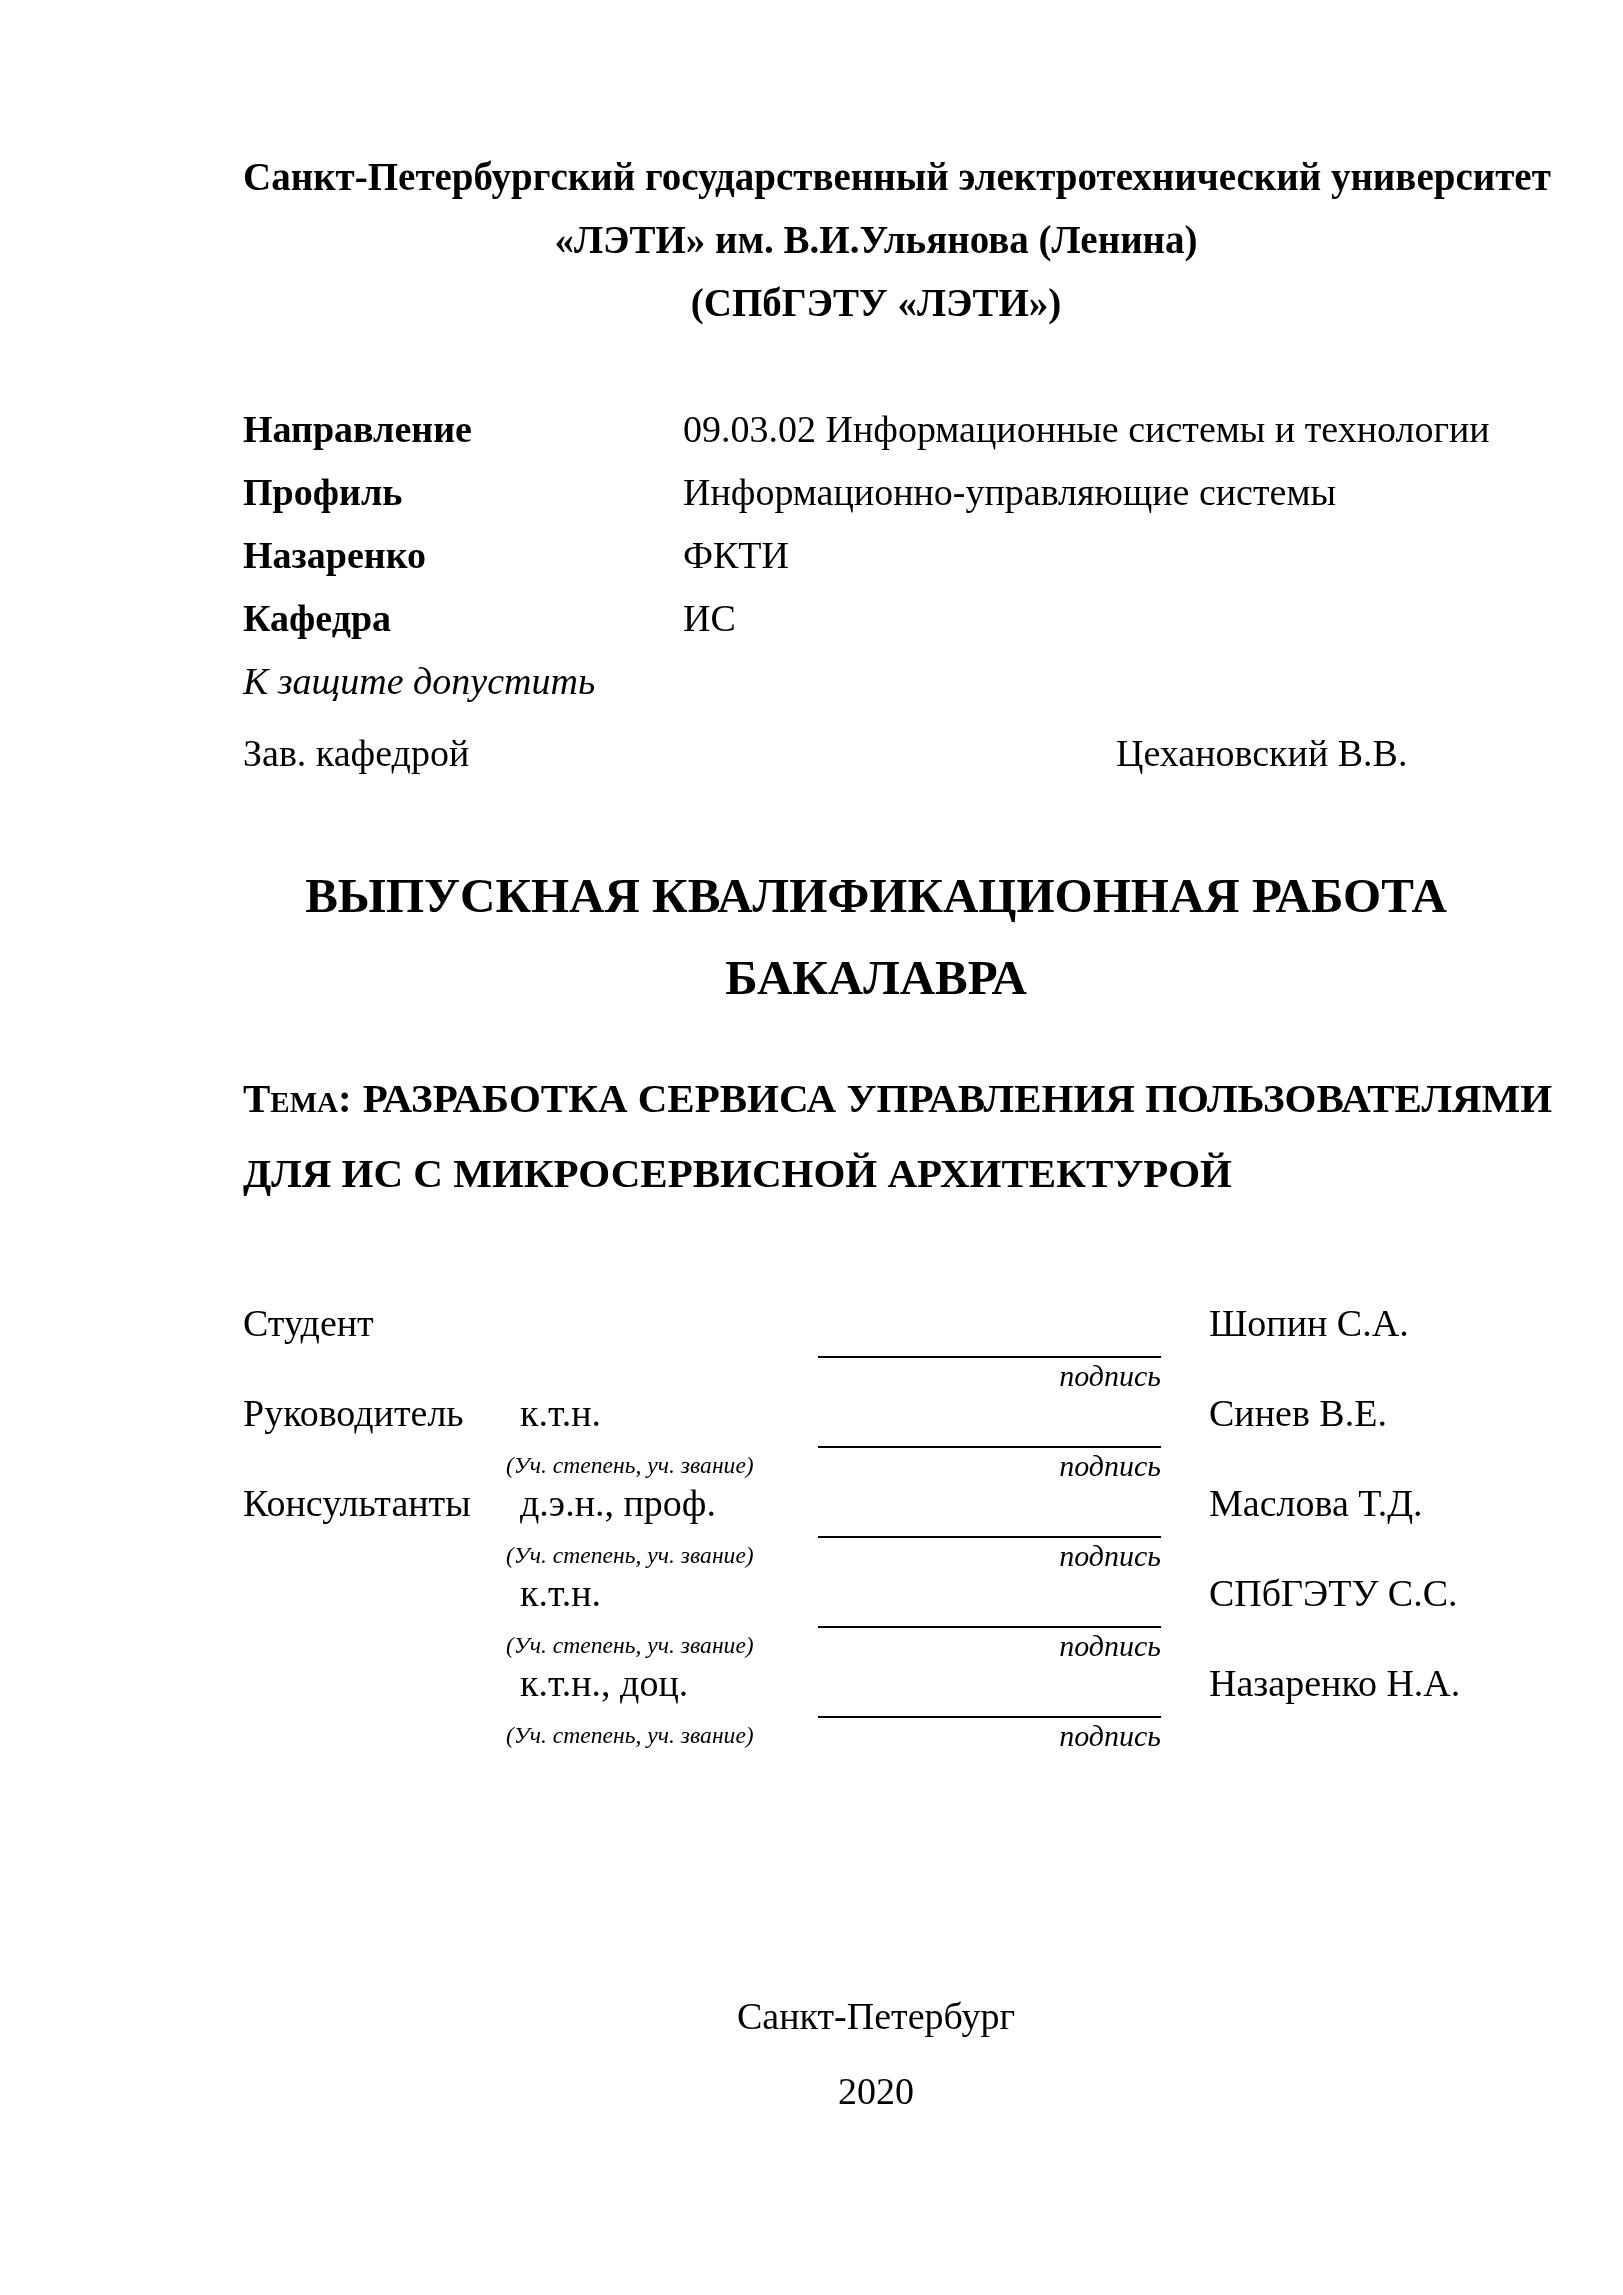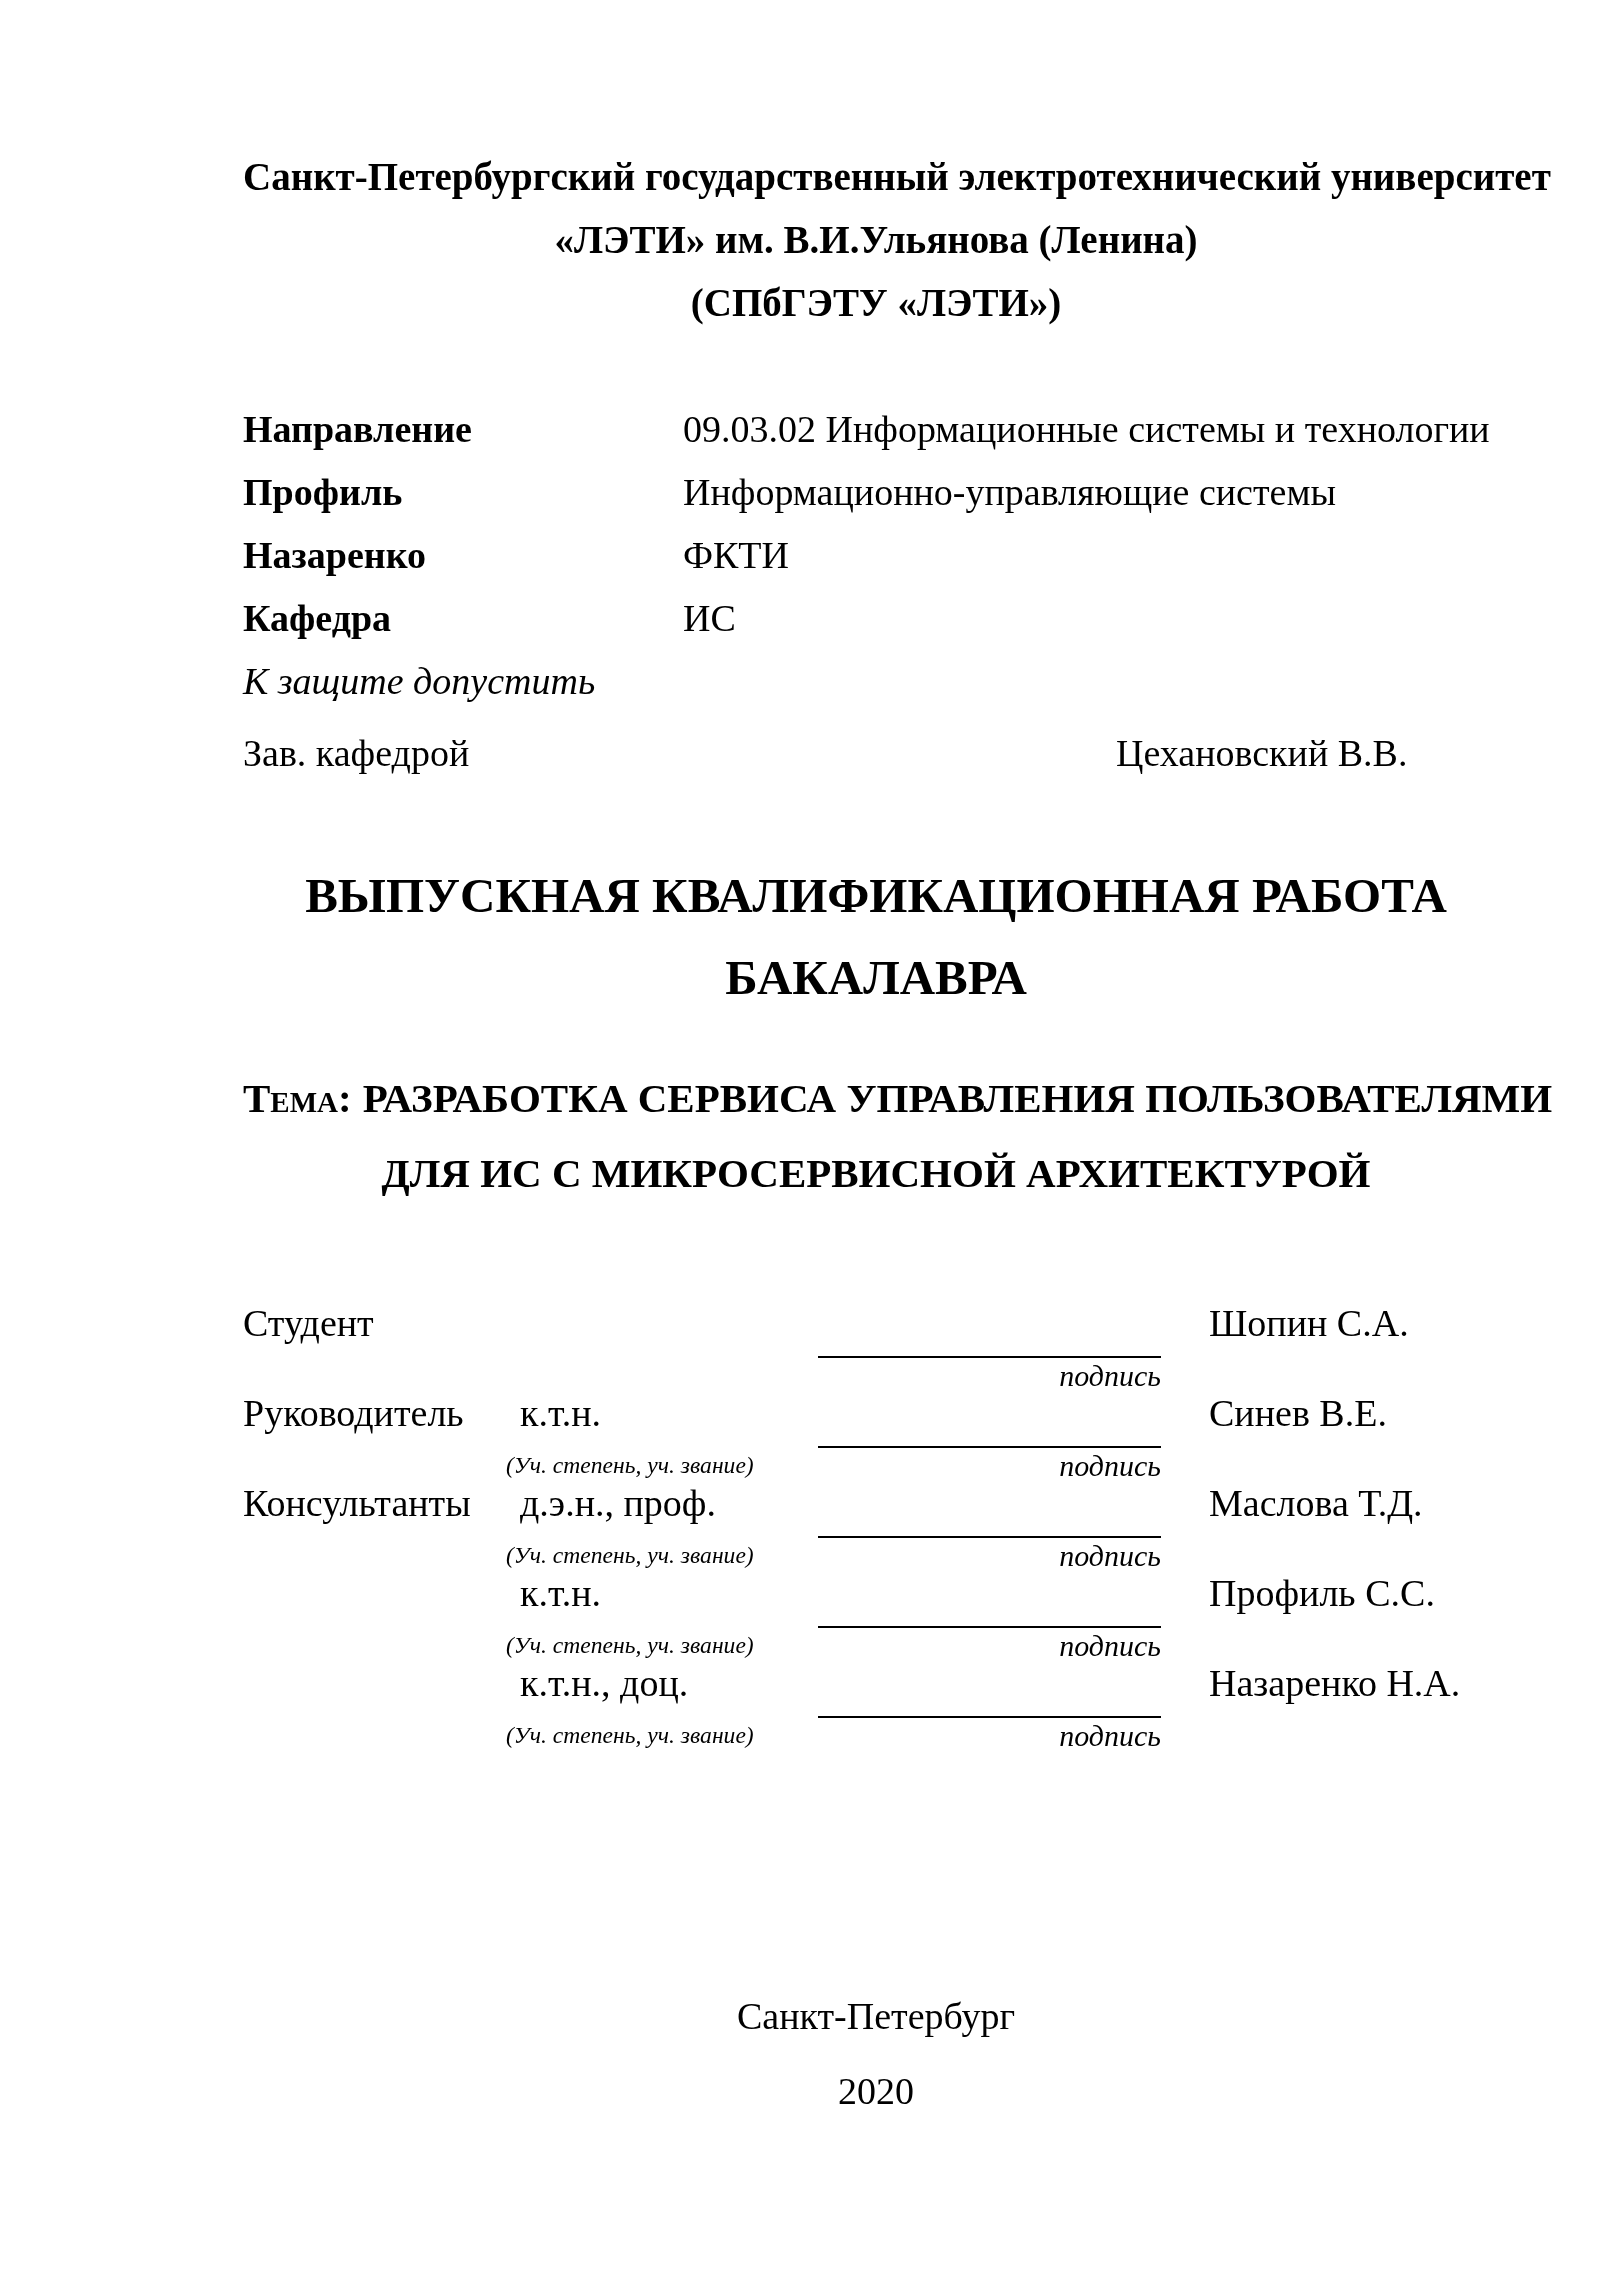--- a/index.html
+++ b/index.html
@@ -28,21 +28,21 @@
   .admit { font-size: 38px; line-height: 63px; font-style: italic; }
 
   .head-row { position: relative; height: 63px; font-size: 38px; line-height: 63px; margin-top: 9.4px; }
   .head-name { position: absolute; left: 873px; top: 0; white-space: nowrap; }
 
   
   .title { margin-top: 70px; text-align: center; font-weight: bold; font-size: 49px; line-height: 82px; }
   .title div { white-space: nowrap; }
 
   
-  .theme { margin-top: 42px; text-align: center; font-weight: bold; font-size: 41px; line-height: 75px; }
+  .theme { margin-top: 42px; text-align: left; font-weight: bold; font-size: 41px; line-height: 75px; }
   .theme div { white-space: nowrap; }
   .theme-prefix { font-variant: small-caps; margin-right: 11px; }
 
   
   .sigs { margin-top: 90px; }
   .sig-row { position: relative; height: 90px; font-size: 38px; }
   .sig-role  { position: absolute; left: 0;      top: 0; white-space: nowrap; }
   .sig-degree{ position: absolute; left: 277px;  top: 0; white-space: nowrap; }
   .sig-name  { position: absolute; left: 966px; top: 0; white-space: nowrap; }
   .sig-rule  { position: absolute; left: 575px;  top: 55px; width: 343px; border-top: 2.4px solid #000; }
@@ -129,21 +129,21 @@
       <span class="sig-role">Консультанты</span>
       <span class="sig-degree">д.э.н., проф.</span>
       <span class="sig-name">Маслова Т.Д.</span>
       <span class="sig-rule"></span>
       <span class="sig-caption-degree">(Уч. степень, уч. звание)</span>
       <span class="sig-caption-sign">подпись</span>
     </div>
 
     <div class="sig-row">
       <span class="sig-degree">к.т.н.</span>
-      <span class="sig-name">Профиль С.С.</span>
+      <span class="sig-name">СПбГЭТУ С.С.</span>
       <span class="sig-rule"></span>
       <span class="sig-caption-degree">(Уч. степень, уч. звание)</span>
       <span class="sig-caption-sign">подпись</span>
     </div>
 
     <div class="sig-row">
       <span class="sig-degree">к.т.н., доц.</span>
       <span class="sig-name">Назаренко Н.А.</span>
       <span class="sig-rule"></span>
       <span class="sig-caption-degree">(Уч. степень, уч. звание)</span>

